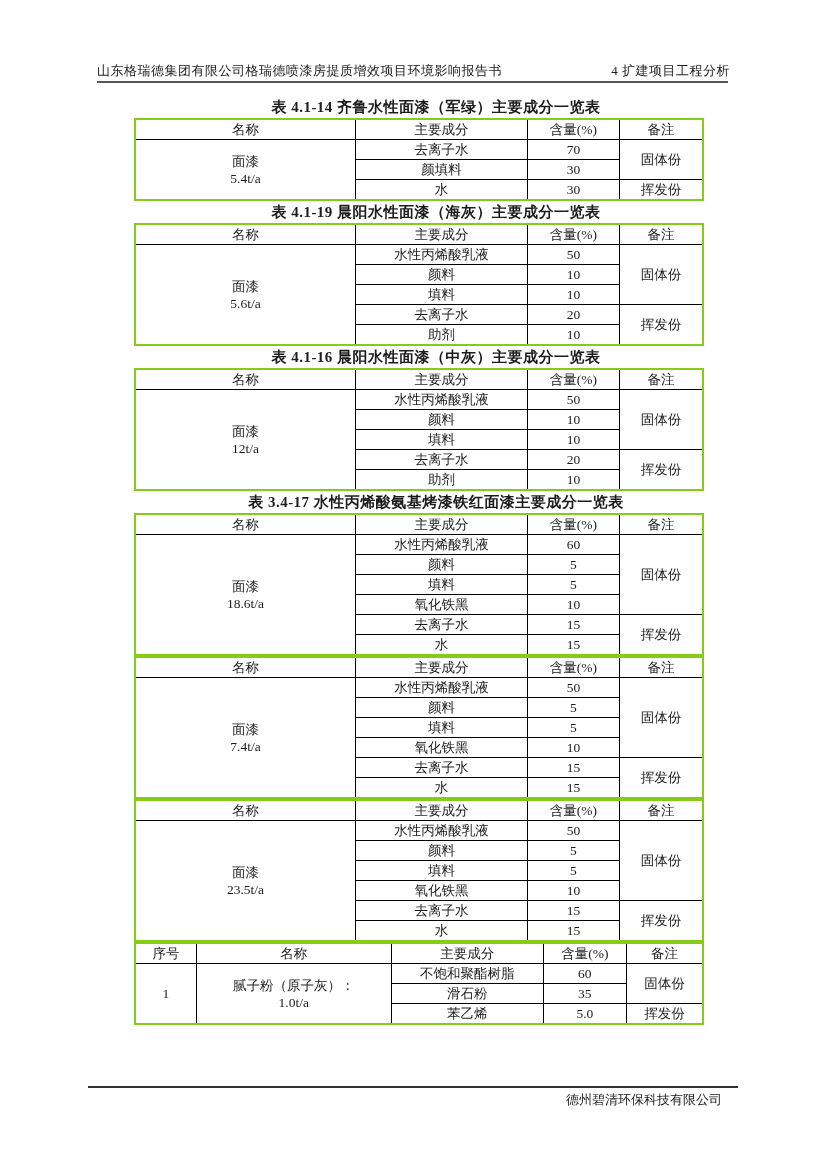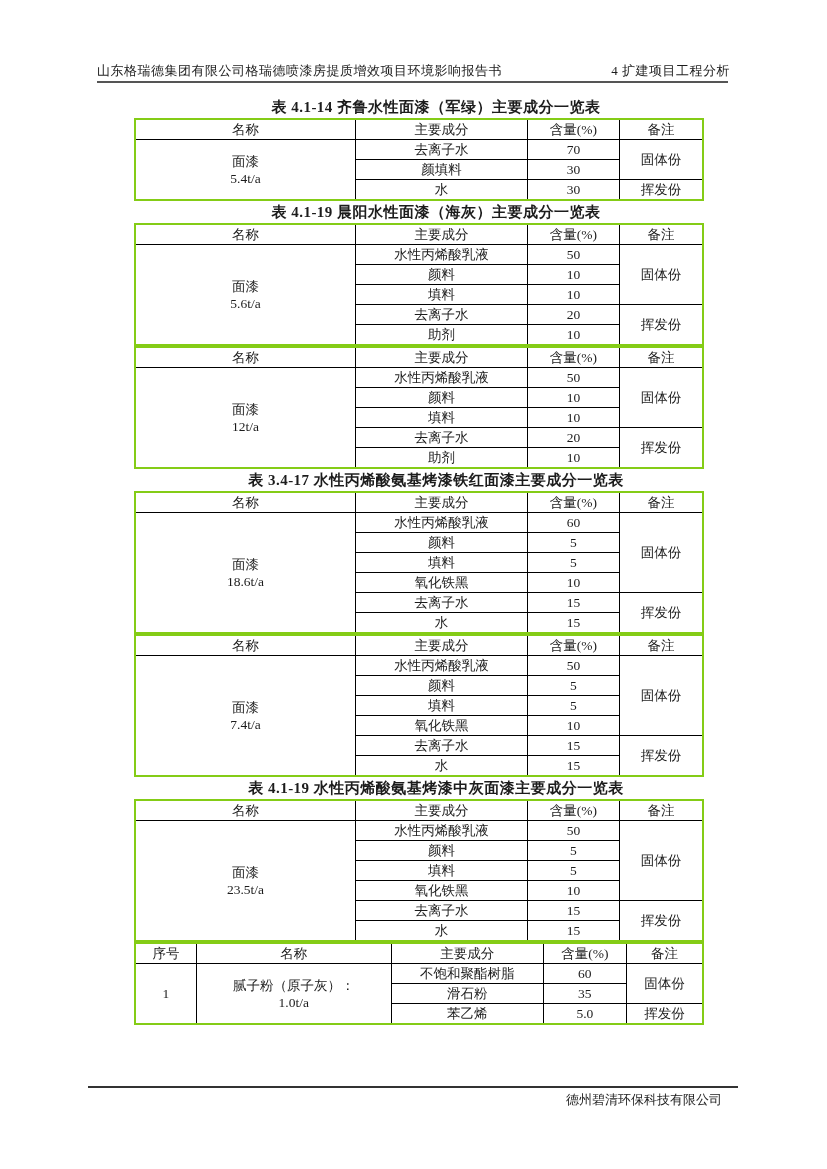--- a/index.html
+++ b/index.html
@@ -183,20 +183,21 @@
             </tr>
             <tr>
               <td>助剂</td>
               <td>10</td>
             </tr>
           </tbody>
     </table>
   </div>
 
   <div class="tbl-block">
+    <div class="tbl-title">表 4.1-16 晨阳水性面漆（中灰）主要成分一览表</div>
     <table class="tbl">
       <colgroup>
             <col style="width: 38.8%;">
             <col style="width: 30.3%;">
             <col style="width: 16.2%;">
             <col style="width: 14.7%;">
           </colgroup>
       <thead>
             <tr>
               <th>名称</th>
@@ -327,21 +328,20 @@
             </tr>
             <tr>
               <td>水</td>
               <td>15</td>
             </tr>
           </tbody>
     </table>
   </div>
 
   <div class="tbl-block">
-    <div class="tbl-title">表 4.1-19 水性丙烯酸氨基烤漆中灰面漆主要成分一览表</div>
     <table class="tbl">
       <colgroup>
             <col style="width: 38.8%;">
             <col style="width: 30.3%;">
             <col style="width: 16.2%;">
             <col style="width: 14.7%;">
           </colgroup>
       <thead>
             <tr>
               <th>名称</th>

